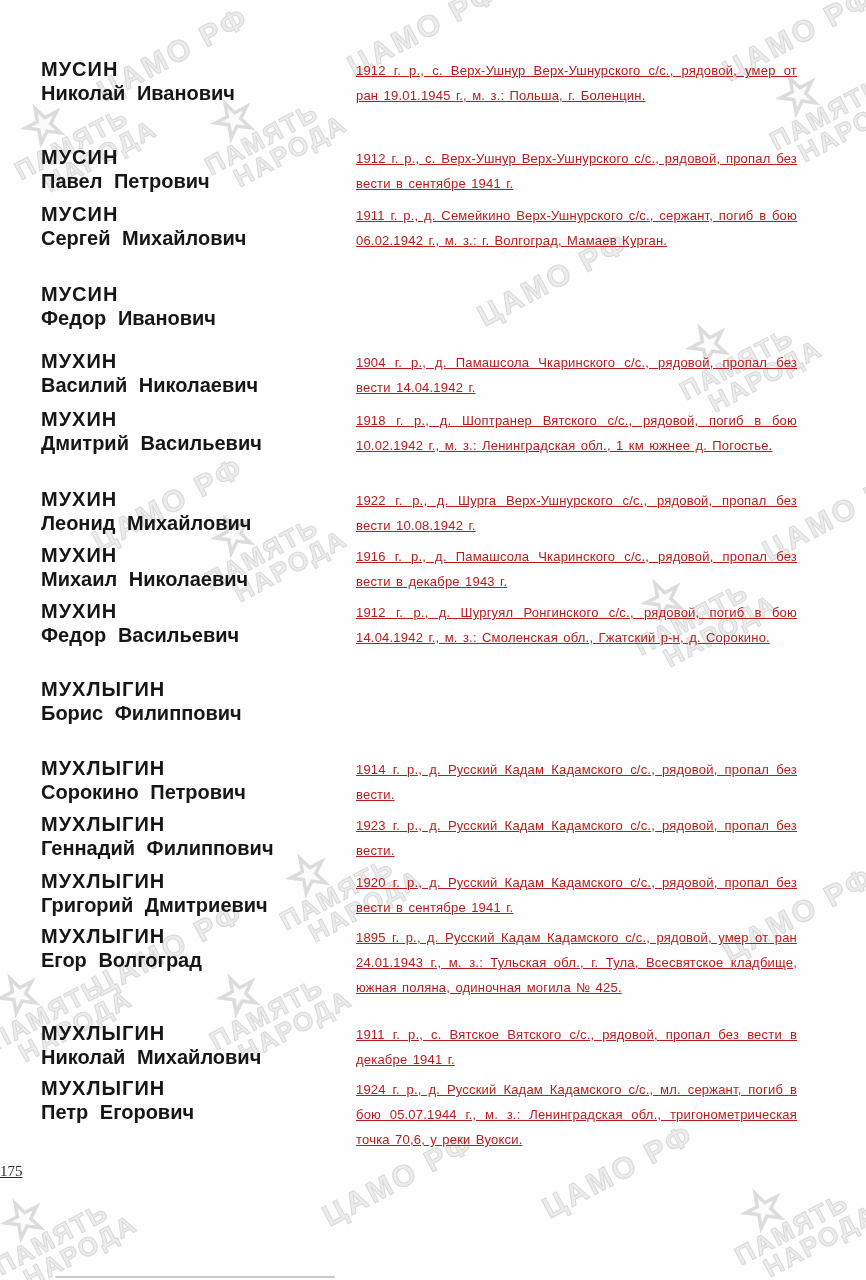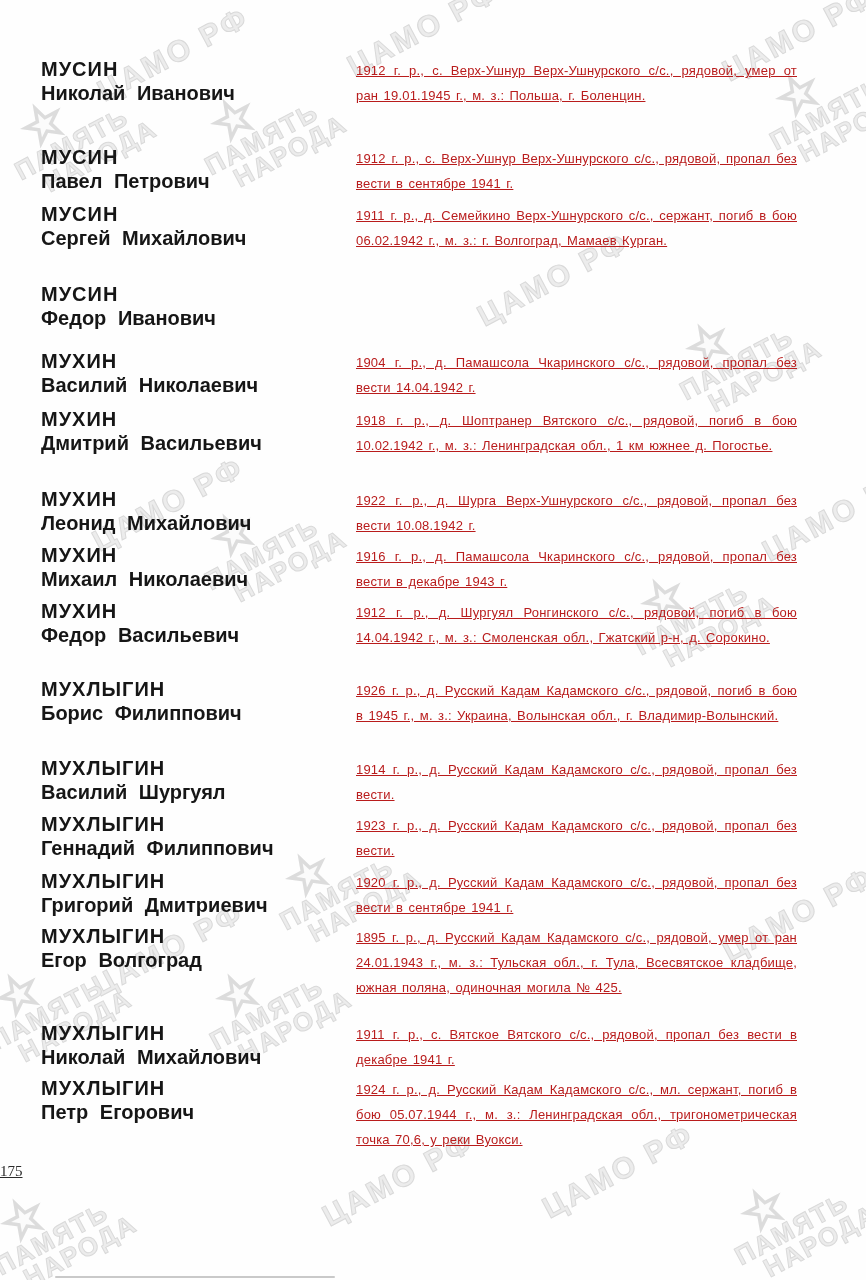--- a/index.html
+++ b/index.html
@@ -206,27 +206,26 @@
       <div class="gname">Федор Васильевич</div>
     </div>
     <div class="cell-right">1912 г. р., д. Шургуял Ронгинского с/с., рядовой, погиб в бою 14.04.1942 г., м. з.: Смоленская обл., Гжатский р-н, д. Сорокино.</div>
   </div>
 
   <div class="row" style="top: 678px;">
     <div class="cell-left">
       <div class="surname">МУХЛЫГИН</div>
       <div class="gname">Борис Филиппович</div>
     </div>
-    <div class="cell-right">1926 г. р., д. Русский Кадам Кадамского с/с., рядовой, погиб в бою в 1945 г., м. з.: Украина, Волынская обл., г. Владимир-Волынский.</div>
   </div>
 
   <div class="row" style="top: 757px;">
     <div class="cell-left">
       <div class="surname">МУХЛЫГИН</div>
-      <div class="gname">Василий Шургуял</div>
+      <div class="gname">Сорокино Петрович</div>
     </div>
     <div class="cell-right">1914 г. р., д. Русский Кадам Кадамского с/с., рядовой, пропал без вести.</div>
   </div>
 
   <div class="row" style="top: 813px;">
     <div class="cell-left">
       <div class="surname">МУХЛЫГИН</div>
       <div class="gname">Геннадий Филиппович</div>
     </div>
     <div class="cell-right">1923 г. р., д. Русский Кадам Кадамского с/с., рядовой, пропал без вести.</div>

